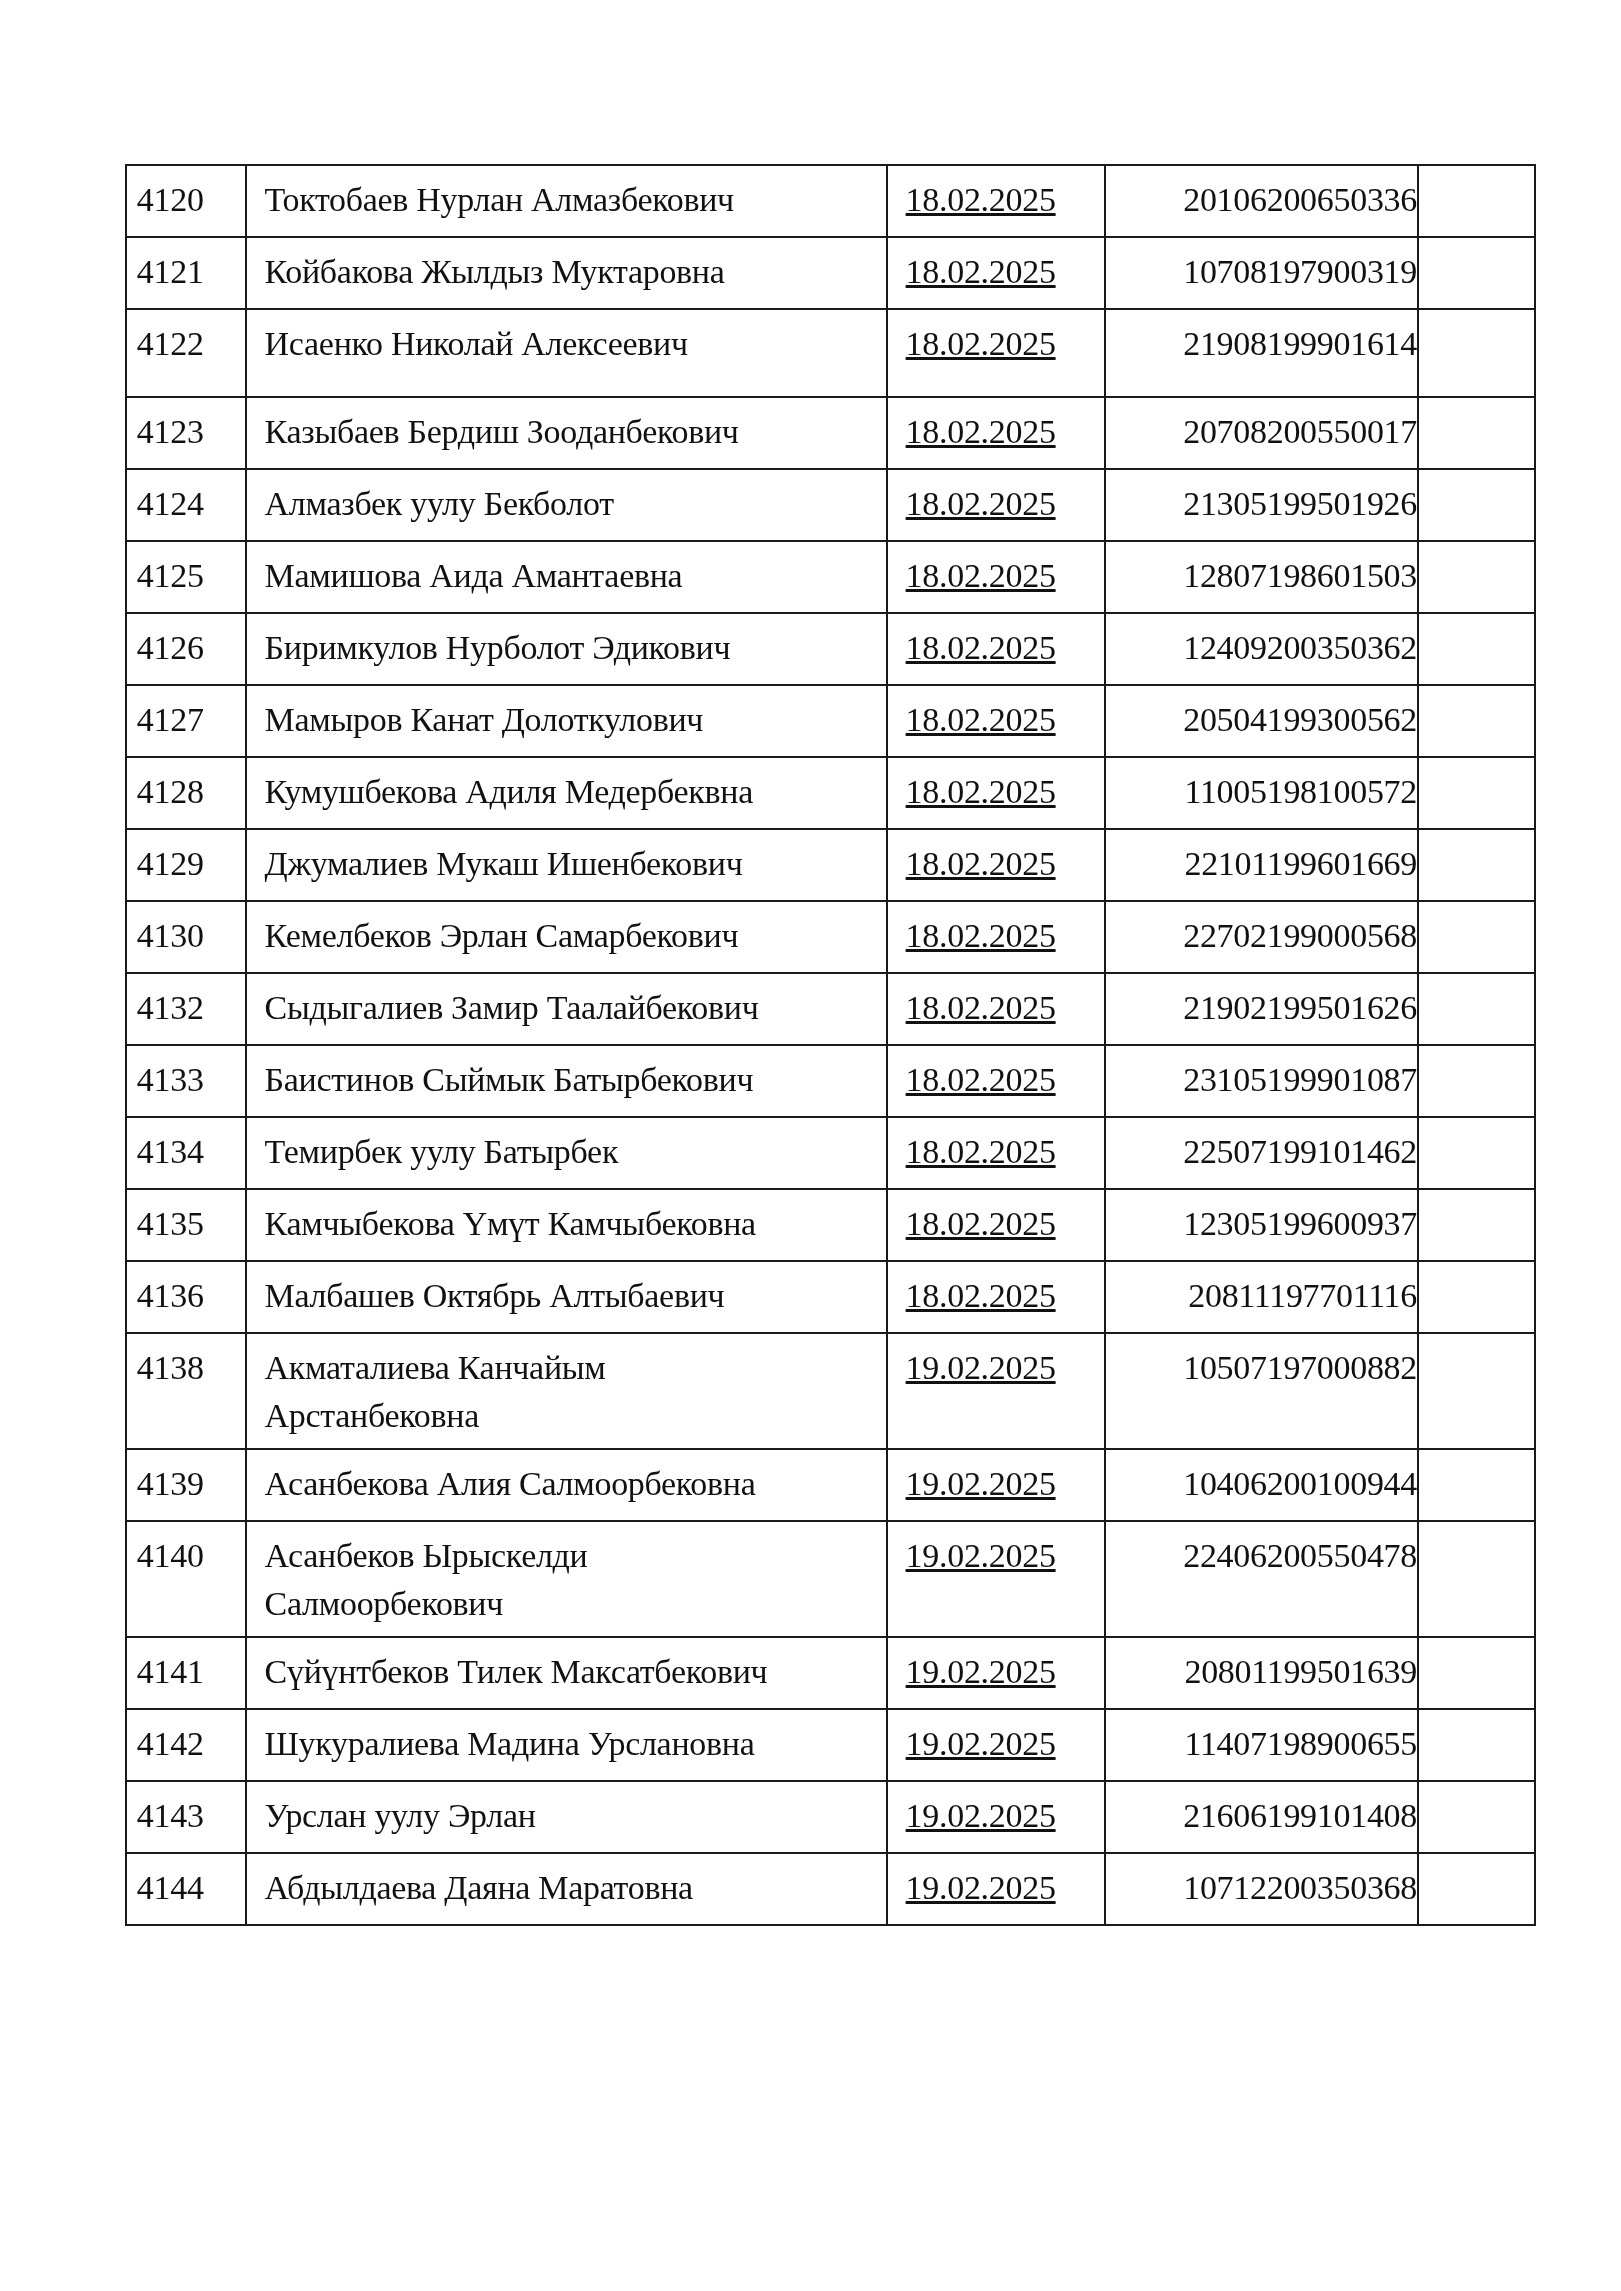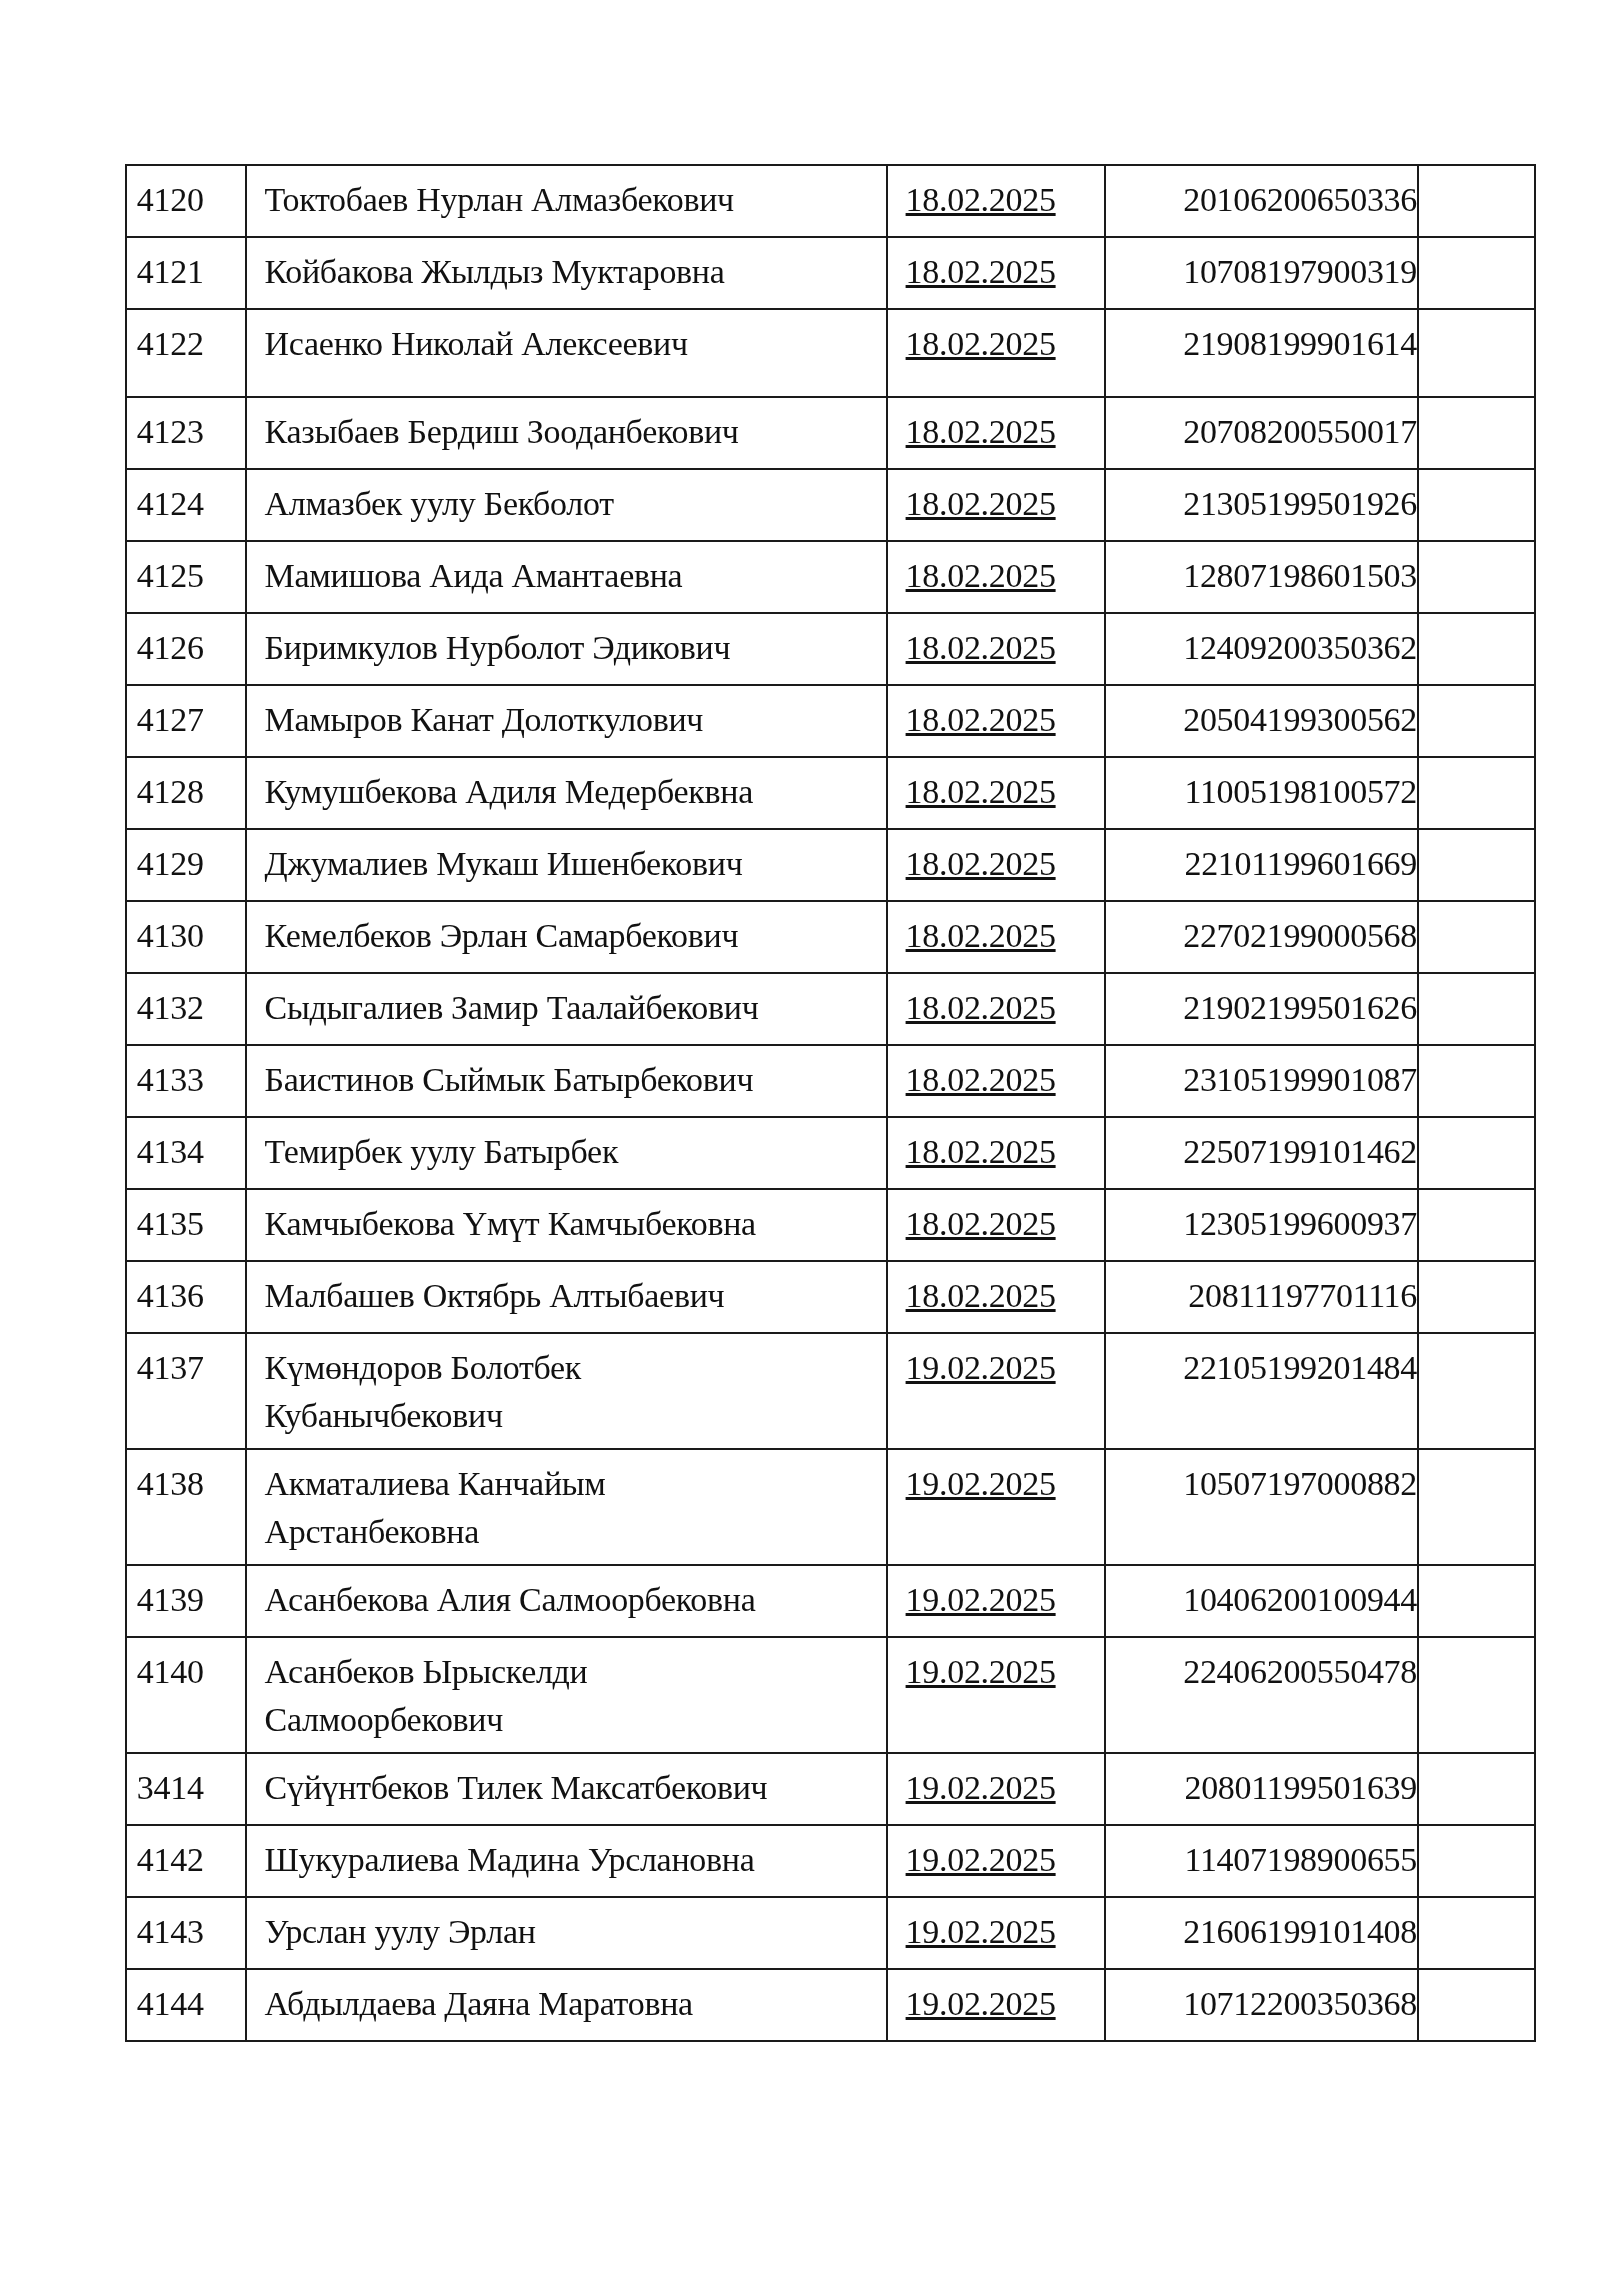--- a/index.html
+++ b/index.html
@@ -328,95 +328,78 @@
             <span class="cell-text">18.02.2025</span>
           </td>
     <td class="c-id">
             <span class="cell-text">20811197701116</span>
           </td>
     <td class="c-note">
             <span class="cell-text"></span>
           </td>
   </tr>
 
+
   <tr class="h2">
     <td class="c-num">
-            <span class="cell-text">4137</span>
-          </td>
-    <td class="c-name">
-            <span class="cell-text">Күмөндоров Болотбек<br>Кубанычбекович</span>
-          </td>
-    <td class="c-date">
-            <span class="cell-text">19.02.2025</span>
-          </td>
-    <td class="c-id">
-            <span class="cell-text">22105199201484</span>
+            <span class="cell-text">4138</span>
+          </td>
+    <td class="c-name">
+            <span class="cell-text">Акматалиева Канчайым<br>Арстанбековна</span>
+          </td>
+    <td class="c-date">
+            <span class="cell-text">19.02.2025</span>
+          </td>
+    <td class="c-id">
+            <span class="cell-text">10507197000882</span>
+          </td>
+    <td class="c-note">
+            <span class="cell-text"></span>
+          </td>
+  </tr>
+
+  <tr class="h1">
+    <td class="c-num">
+            <span class="cell-text">4139</span>
+          </td>
+    <td class="c-name">
+            <span class="cell-text">Асанбекова Алия Салмоорбековна</span>
+          </td>
+    <td class="c-date">
+            <span class="cell-text">19.02.2025</span>
+          </td>
+    <td class="c-id">
+            <span class="cell-text">10406200100944</span>
           </td>
     <td class="c-note">
             <span class="cell-text"></span>
           </td>
   </tr>
 
   <tr class="h2">
     <td class="c-num">
-            <span class="cell-text">4138</span>
-          </td>
-    <td class="c-name">
-            <span class="cell-text">Акматалиева Канчайым<br>Арстанбековна</span>
-          </td>
-    <td class="c-date">
-            <span class="cell-text">19.02.2025</span>
-          </td>
-    <td class="c-id">
-            <span class="cell-text">10507197000882</span>
-          </td>
-    <td class="c-note">
-            <span class="cell-text"></span>
-          </td>
-  </tr>
-
-  <tr class="h1">
-    <td class="c-num">
-            <span class="cell-text">4139</span>
-          </td>
-    <td class="c-name">
-            <span class="cell-text">Асанбекова Алия Салмоорбековна</span>
-          </td>
-    <td class="c-date">
-            <span class="cell-text">19.02.2025</span>
-          </td>
-    <td class="c-id">
-            <span class="cell-text">10406200100944</span>
-          </td>
-    <td class="c-note">
-            <span class="cell-text"></span>
-          </td>
-  </tr>
-
-  <tr class="h2">
-    <td class="c-num">
             <span class="cell-text">4140</span>
           </td>
     <td class="c-name">
             <span class="cell-text">Асанбеков Ырыскелди<br>Салмоорбекович</span>
           </td>
     <td class="c-date">
             <span class="cell-text">19.02.2025</span>
           </td>
     <td class="c-id">
             <span class="cell-text">22406200550478</span>
           </td>
     <td class="c-note">
             <span class="cell-text"></span>
           </td>
   </tr>
 
   <tr class="h1">
     <td class="c-num">
-            <span class="cell-text">3414</span>
+            <span class="cell-text">4141</span>
           </td>
     <td class="c-name">
             <span class="cell-text">Сүйүнтбеков Тилек Максатбекович</span>
           </td>
     <td class="c-date">
             <span class="cell-text">19.02.2025</span>
           </td>
     <td class="c-id">
             <span class="cell-text">20801199501639</span>
           </td>

